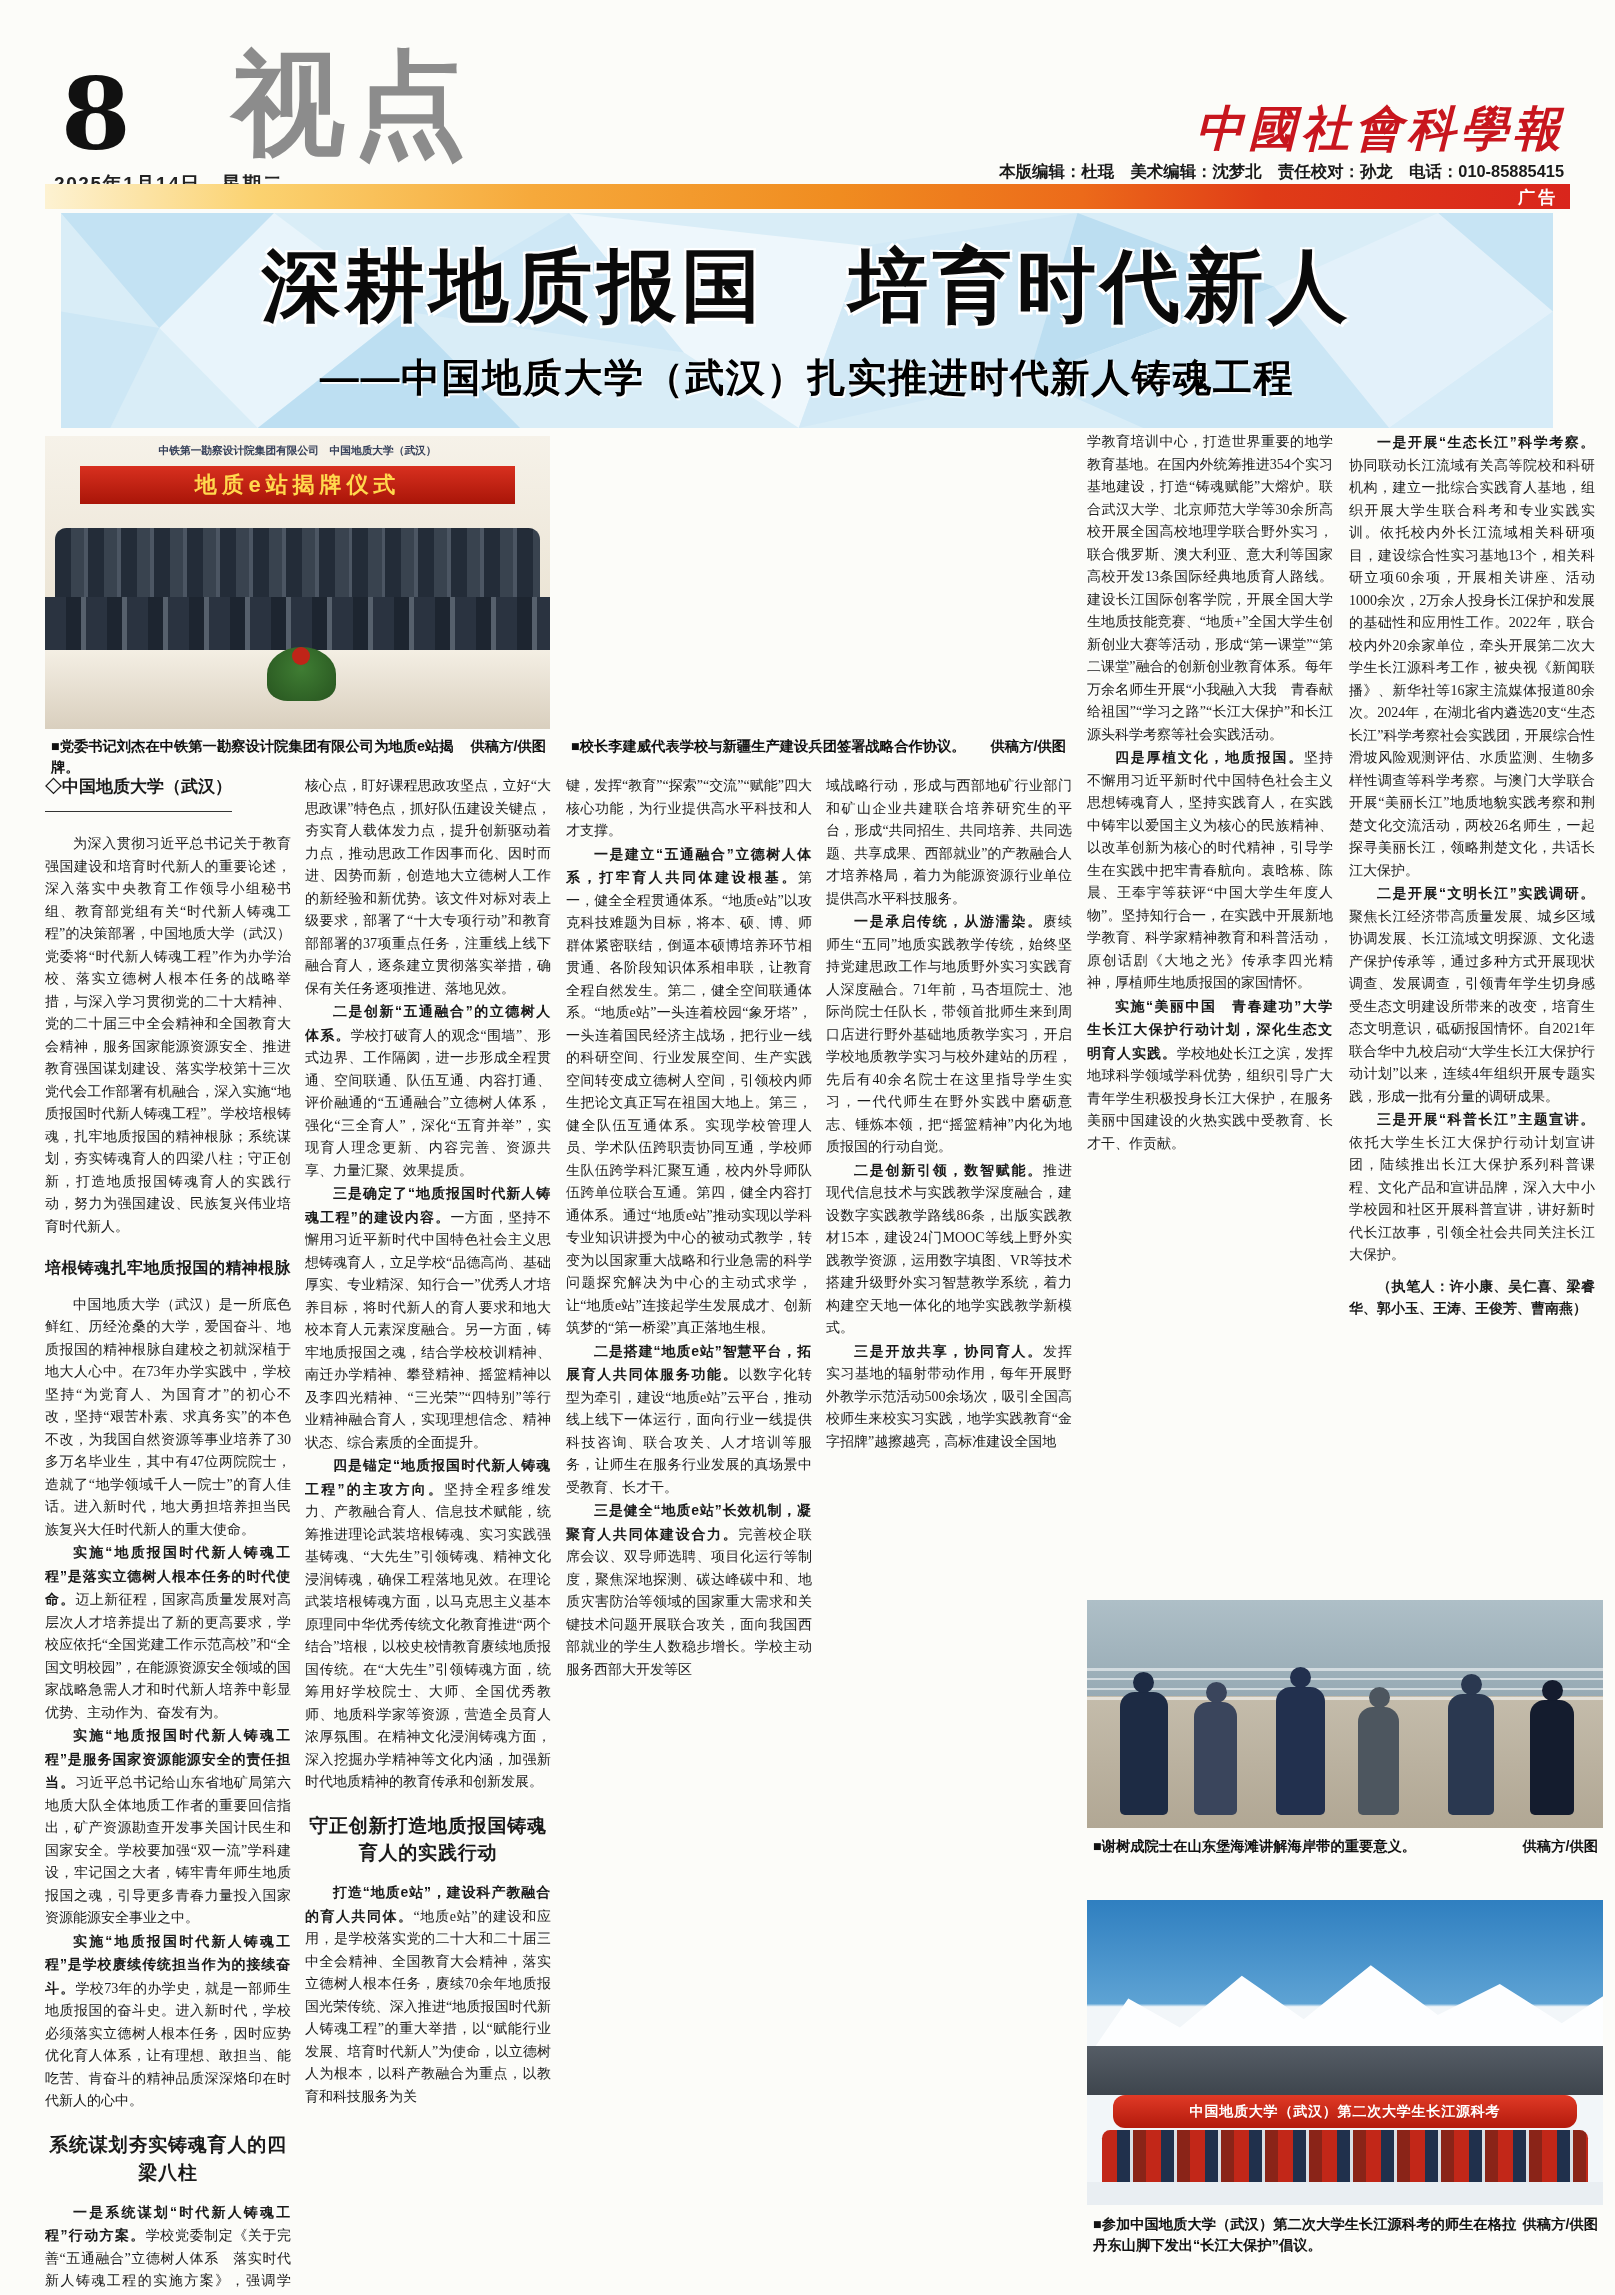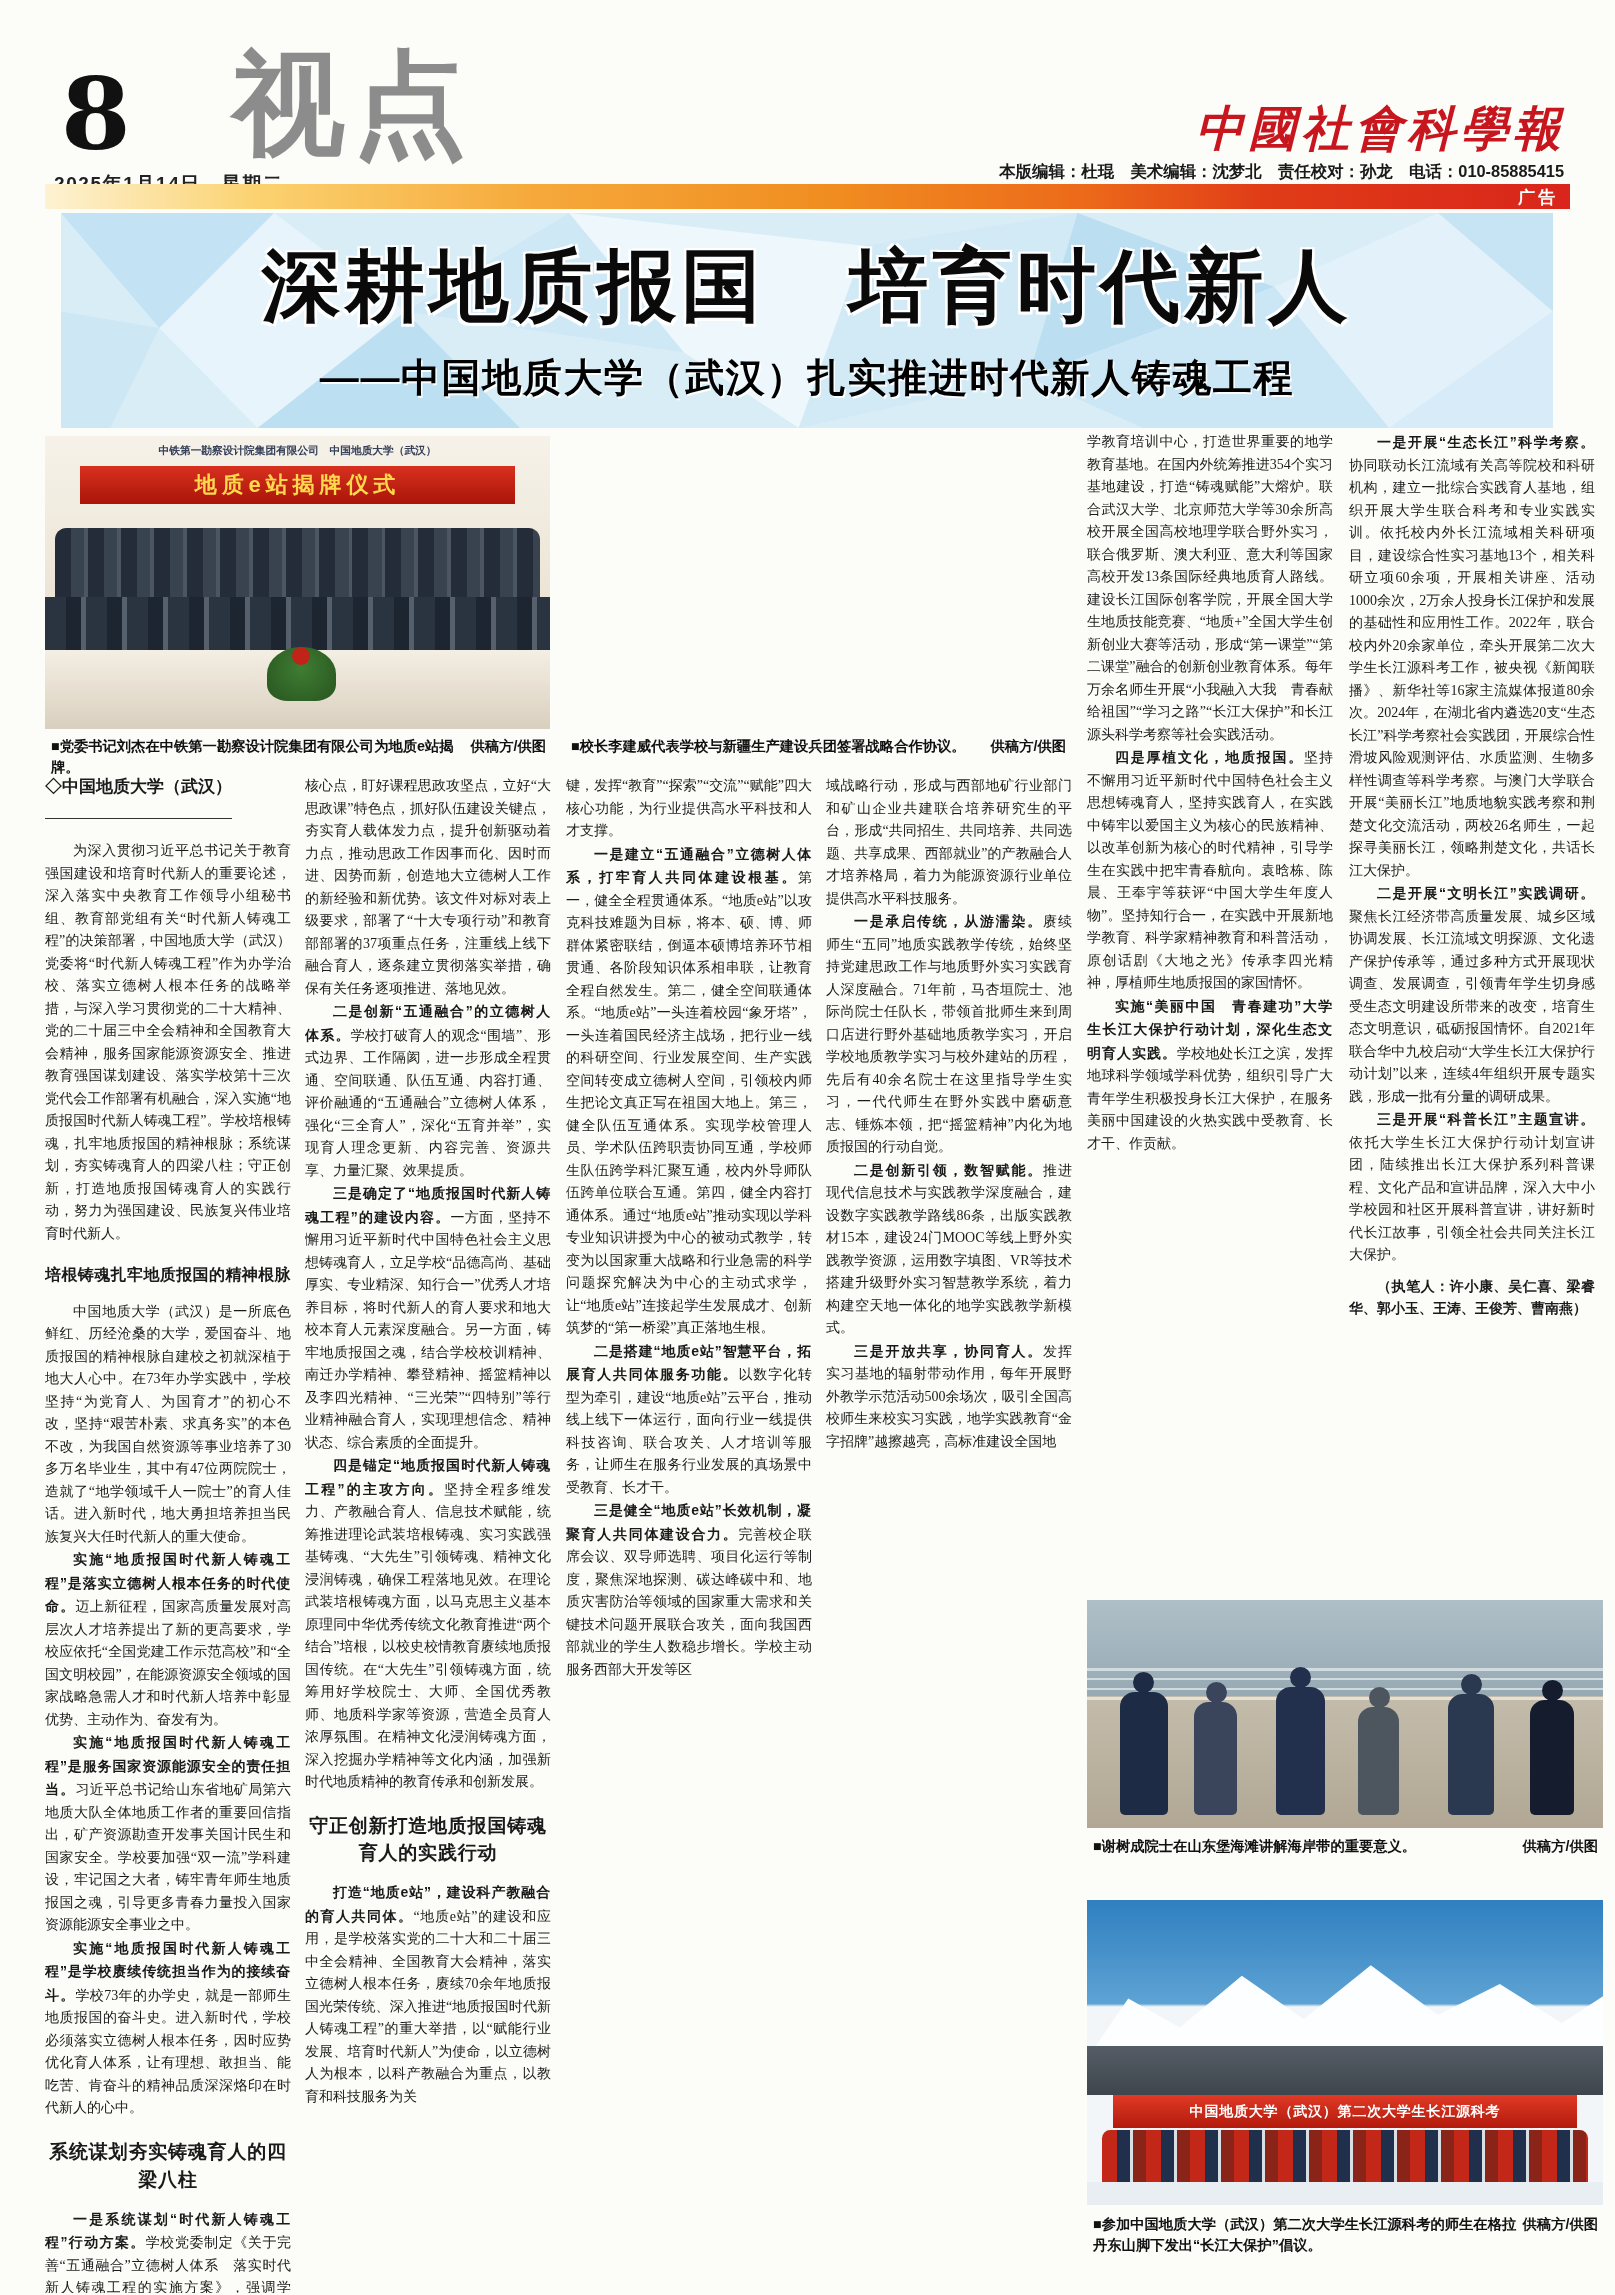--- a/index.html
+++ b/index.html
@@ -68,35 +68,35 @@
            background:repeating-linear-gradient(180deg,rgba(255,255,255,.55) 0 2.5px,rgba(255,255,255,0) 2.5px 9.8px);}
   .p3person{position:absolute;bottom:13px;border-radius:14.8px 14.8px 4.9px 4.9px;}
   .p3person:before{content:'';position:absolute;top:-19.7px;left:28%;width:21px;height:21px;border-radius:50%;background:inherit;}
   
   .ph4{left:1087px;top:1900px;width:516px;height:305px;background:linear-gradient(180deg,#2f7fc0 0%,#5ea3d4 34%,#5ea3d4 34%,#f2f6f9 35%);}
   .ph4 .peak{position:absolute;top:18%;left:0;width:100%;height:34%;background:#fdfeff;
            clip-path:polygon(0 100%,8% 42%,18% 70%,30% 20%,42% 62%,55% 10%,68% 58%,80% 28%,92% 66%,100% 40%,100% 100%);}
   .ph4 .rock{position:absolute;top:48%;left:0;width:100%;height:16%;background:linear-gradient(180deg,#555d66,#3e454d);}
   .ph4 .redbanner{position:absolute;top:64%;left:5%;width:90%;height:33px;
            background:linear-gradient(180deg,#e03a26,#b31a0c);color:#fff;text-align:center;
-           font-family:"Liberation Sans",sans-serif;font-weight:bold;font-size:14px;line-height:33px;letter-spacing:0.8px;}
+           font-family:"Liberation Sans",sans-serif;font-weight:bold;font-size:14px;line-height:33px;letter-spacing:0.8px;border-radius:12px;}
   .ph4 .team{position:absolute;bottom:23px;left:3%;width:94%;height:52px;border-radius:8.2px 8.2px 0 0;
            background:repeating-linear-gradient(90deg,#c22718 0 14.8px,#20304c 14.8px 28px,#d8dfe5 28px 31px,#8a2418 31px 44px);}
   .ph4 .snow{position:absolute;bottom:0;left:0;width:100%;height:23px;background:#e9eef2;}
   
   .colbody{position:absolute;width:246px;overflow:hidden;text-align:justify;}
   .c1,.c2,.c3,.c4{top:775px;height:1518px;}
   .c1{left:45px;} .c2{left:305px;} .c3{left:566px;} .c4{left:826px;}
   .c5,.c6{top:431px;height:1161px;}
   .c5{left:1087px;} .c6{left:1349px;}
   .para{margin:0;font-size:14px;line-height:22.5px;text-indent:2em;}
   .para.cont{text-indent:0;}
   .lead{font-family:"Liberation Sans",sans-serif;font-weight:bold;letter-spacing:0.8px;}
   .byline{font-family:"Liberation Sans",sans-serif;font-weight:bold;font-size:17px;
-          border-bottom:1.6px solid #333;display:inline-block;padding-bottom:20px;margin-bottom:21px;}
+          border-bottom:1.6px solid #333;display:inline-block;padding-bottom:13px;margin-bottom:21px;}
   .sec-h{font-family:"Liberation Sans",sans-serif;font-weight:bold;text-align:center;
          margin:18px 0 14.8px 0;line-height:1.45;}
   .sec-h.h{font-size:16px;letter-spacing:0.4px;}
   .sec-h.h2{font-size:19px;letter-spacing:0.8px;}
   .authors{font-family:"Liberation Sans",sans-serif;font-weight:bold;margin-top:8.2px;}
 </style>
 </head>
 <body>
 
 <div class="page">

